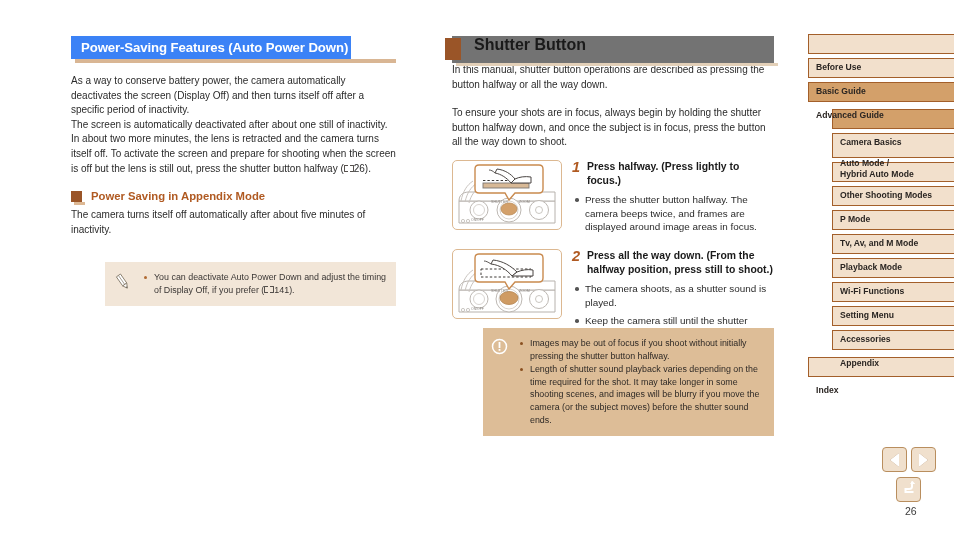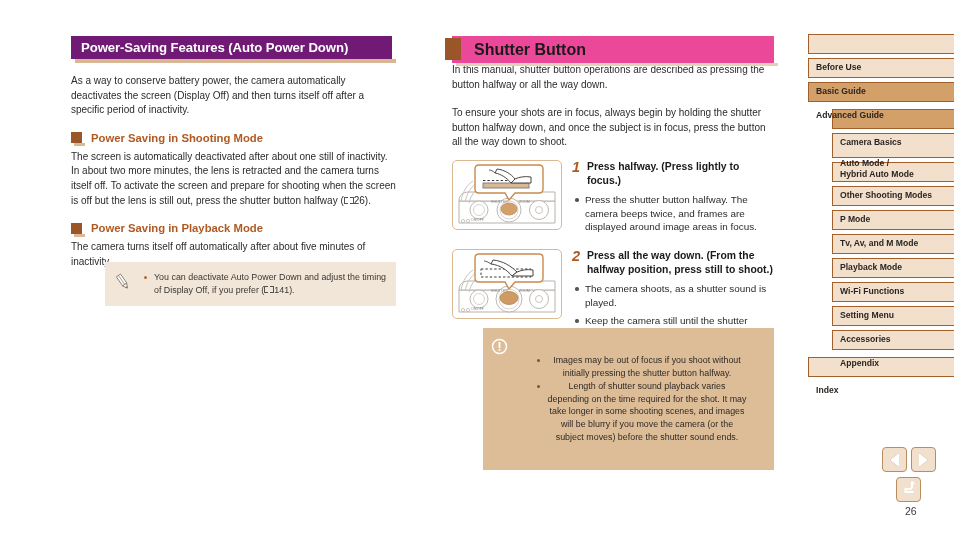--- a/index.html
+++ b/index.html
@@ -48,23 +48,23 @@
   
   #left-col {
     position: absolute;
     left: 71px;
     top: 36px;
     width: 325px;
   }
 
   .section-bar {
     position: relative;
-    background: #701a75;
+    background: #3b82f6;
     height: 23px;
-    width: 321px;
+    width: 280px;
     display: flex;
     align-items: center;
     padding-left: 10px;
     box-sizing: border-box;
   }
   .section-bar .title {
     color: #ffffff;
     font-size: 13.2px;
     font-weight: bold;
     letter-spacing: -0.1px;
@@ -155,25 +155,24 @@
   
   #mid-col {
     position: absolute;
     left: 452px;
     top: 36px;
     width: 322px;
   }
 
   .chapter-bar {
     position: relative;
-    background: #ec4899;
+    background: #737373;
     height: 27px;
     width: 322px;
     display: flex;
-    align-items: center;
     box-sizing: border-box;
   }
   .chapter-bar .sq {
     position: absolute;
     left: -7px;
     top: 2px;
     width: 16px;
     height: 22px;
     background: #9a5528;
   }
@@ -264,25 +263,24 @@
     padding: 9px 10px 9px 8px;
     box-sizing: border-box;
     display: flex;
   }
   .caution-icon-cell {
     width: 28px;
     flex: 0 0 auto;
     padding-top: 1px;
   }
   .caution-list {
-    margin: 17px;
+    margin: 0;
     padding: 0;
     list-style: none;
     flex: 1 1 auto;
-    text-align: center;
   }
   .caution-list li {
     position: relative;
     padding-left: 11px;
     font-size: 8.9px;
     line-height: 12.6px;
     color: #2f2a26;
     margin-bottom: 1px;
   }
   .caution-list li::before {
@@ -375,29 +373,25 @@
 
 <div id="left-col">
 
   <div class="section-bar">
     <span class="title">Power-Saving Features (Auto Power Down)</span>
   </div>
   <div class="section-bar-shadow"></div>
 
   <p class="body-text para" style="margin-top:15px;">As a way to conserve battery power, the camera automatically deactivates the screen (Display Off) and then turns itself off after a specific period of inactivity.</p>
 
+  <p class="body-text para"><span>The screen is automatically deactivated after about one still of inactivity. In about two more minutes, the lens is retracted and the camera turns itself off. To activate the screen and prepare for shooting when the screen is off but the lens is still out, press the shutter button halfway (</span><span class="book-icon"></span><span>26</span><span>).</span></p>
+
   <div class="sub-head">
     <span class="marker"></span>
-    <span class="label">Power Saving in Shooting Mode</span>
-  </div>
-  <p class="body-text para"><span>The screen is automatically deactivated after about one still of inactivity. In about two more minutes, the lens is retracted and the camera turns itself off. To activate the screen and prepare for shooting when the screen is off but the lens is still out, press the shutter button halfway (</span><span class="book-icon"></span><span>26</span><span>).</span></p>
-
-  <div class="sub-head">
-    <span class="marker"></span>
-    <span class="label">Power Saving in Playback Mode</span>
+    <span class="label">Power Saving in Appendix Mode</span>
   </div>
   <p class="body-text para">The camera turns itself off automatically after about five minutes of inactivity.</p>
 </div>
 
 <div class="note-box">
   <div class="note-icon-cell">
     <span class="pencil-icon">
       <svg width="20" height="20" viewBox="0 0 20 20">
         <g transform="rotate(-35 10 10)">
           <rect x="7.5" y="2" width="5" height="11" fill="#ffffff" stroke="#8a8070" stroke-width="0.9"></rect>

